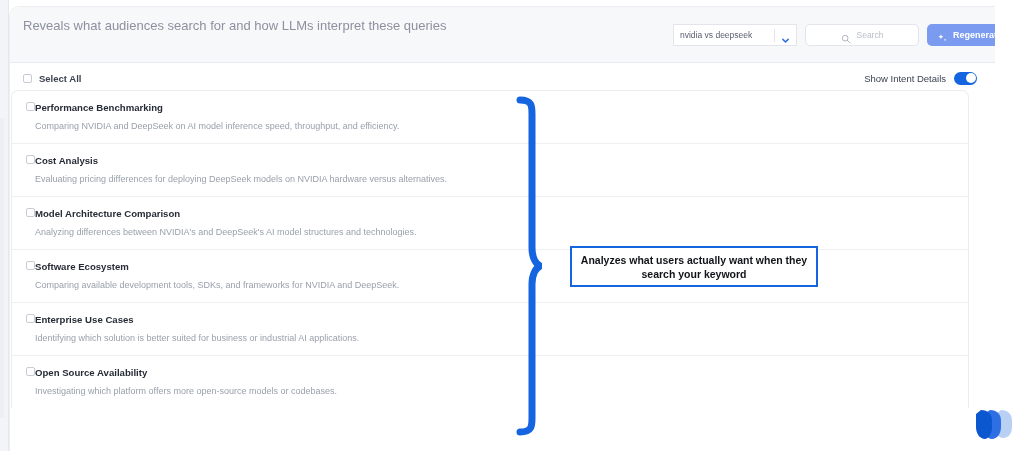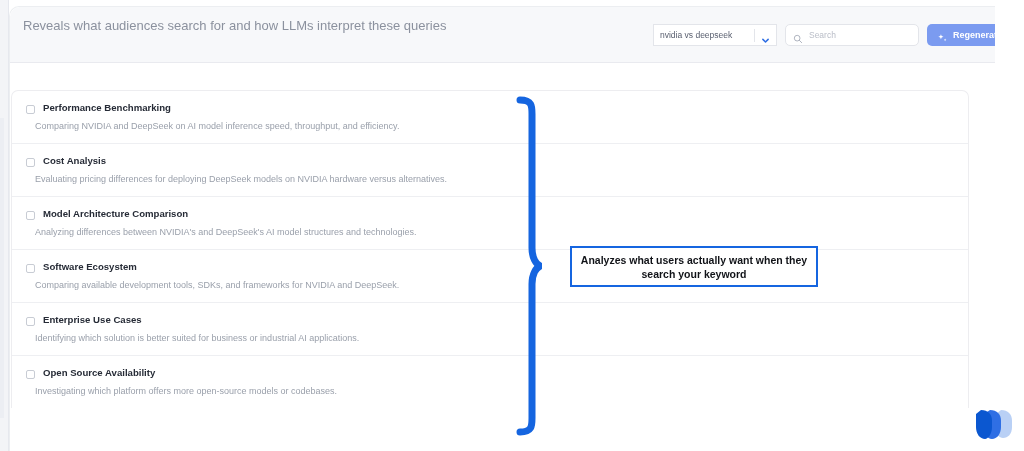--- a/index.html
+++ b/index.html
@@ -74,26 +74,26 @@
   }
   .kw-select-label {
     font-size: 8.5px; color: #5a6070; white-space: nowrap;
     overflow: hidden; text-overflow: ellipsis; flex: 1;
   }
   .kw-divider { width: 1px; height: 13px; background: #e3e5ea; margin: 0 6px 0 2px; }
   .chev { width: 9px; height: 9px; display: block; }
 
   
   .search-box {
-    width: 134px; height: 22px;
+    width: 114px; height: 22px;
     background: #ffffff;
     border: 1px solid #e3e5ea;
     border-radius: 5px;
     display: flex; align-items: center;
-    padding: 0 7px; gap: 6px;
+    padding: 0 7px; gap: 6px; justify-content: center;
   }
   .search-ico { width: 10px; height: 10px; flex: 0 0 auto; }
   .search-ph { font-size: 8.5px; color: #b9bdc7; }
 
   
   .regen-btn {
     height: 22px;
     background: #7b9bf0;
     border-radius: 5px;
     display: flex; align-items: center; gap: 5px;
@@ -146,21 +146,21 @@
     border: 1px solid #ededf0;
     border-radius: 7px 7px 0 0;
     border-bottom: none;
     overflow: hidden;
   }
   .intent-row {
     padding: 11px 0 11px 14px;
     border-bottom: 1px solid #eeeff2;
   }
   .intent-row:last-child { border-bottom: none; }
-  .intent-head { display: flex; align-items: flex-end; gap: 8px; }
+  .intent-head { display: flex; align-items: flex-start; }
   .intent-title { font-size: 9.6px; font-weight: bold; color: #262b36; line-height: 12px; }
   .intent-desc {
     font-size: 9px; color: #9aa0ab; margin-top: 6px; margin-left: 9px; line-height: 12px;
   }
 
   
   .brace { position: absolute; left: 498px; top: 96px; pointer-events: none; }
 
   
   .callout {
@@ -224,20 +224,32 @@
               <path d="M5 1.5 L5.9 3.9 L8.3 4.8 L5.9 5.7 L5 8.1 L4.1 5.7 L1.7 4.8 L4.1 3.9 Z" fill="#ffffff"></path>
               <path d="M10.3 7 L10.8 8.3 L12.1 8.8 L10.8 9.3 L10.3 10.6 L9.8 9.3 L8.5 8.8 L9.8 8.3 Z" fill="#ffffff"></path>
             </svg>
           </span>
           <span class="regen-label">Regenerate</span>
         </div>
 
       </div>
     </div>
 
+    <div class="toolbar">
+      <div class="select-all">
+        <span class="cbox"></span>
+        <span class="select-all-label">Select All</span>
+      </div>
+      <div class="toggle-wrap">
+        <span class="toggle-label">Show Intent Details</span>
+        <span class="toggle">
+          <span class="toggle-knob"></span>
+        </span>
+      </div>
+    </div>
 
   </div>
 
   <div class="list-card" id="intent-list">
       <div class="intent-row">
         <div class="intent-head">
           <span class="cbox"></span>
           <span class="intent-title">Performance Benchmarking</span>
         </div>
         <div class="intent-desc">Comparing NVIDIA and DeepSeek on AI model inference speed, throughput, and efficiency.</div>

